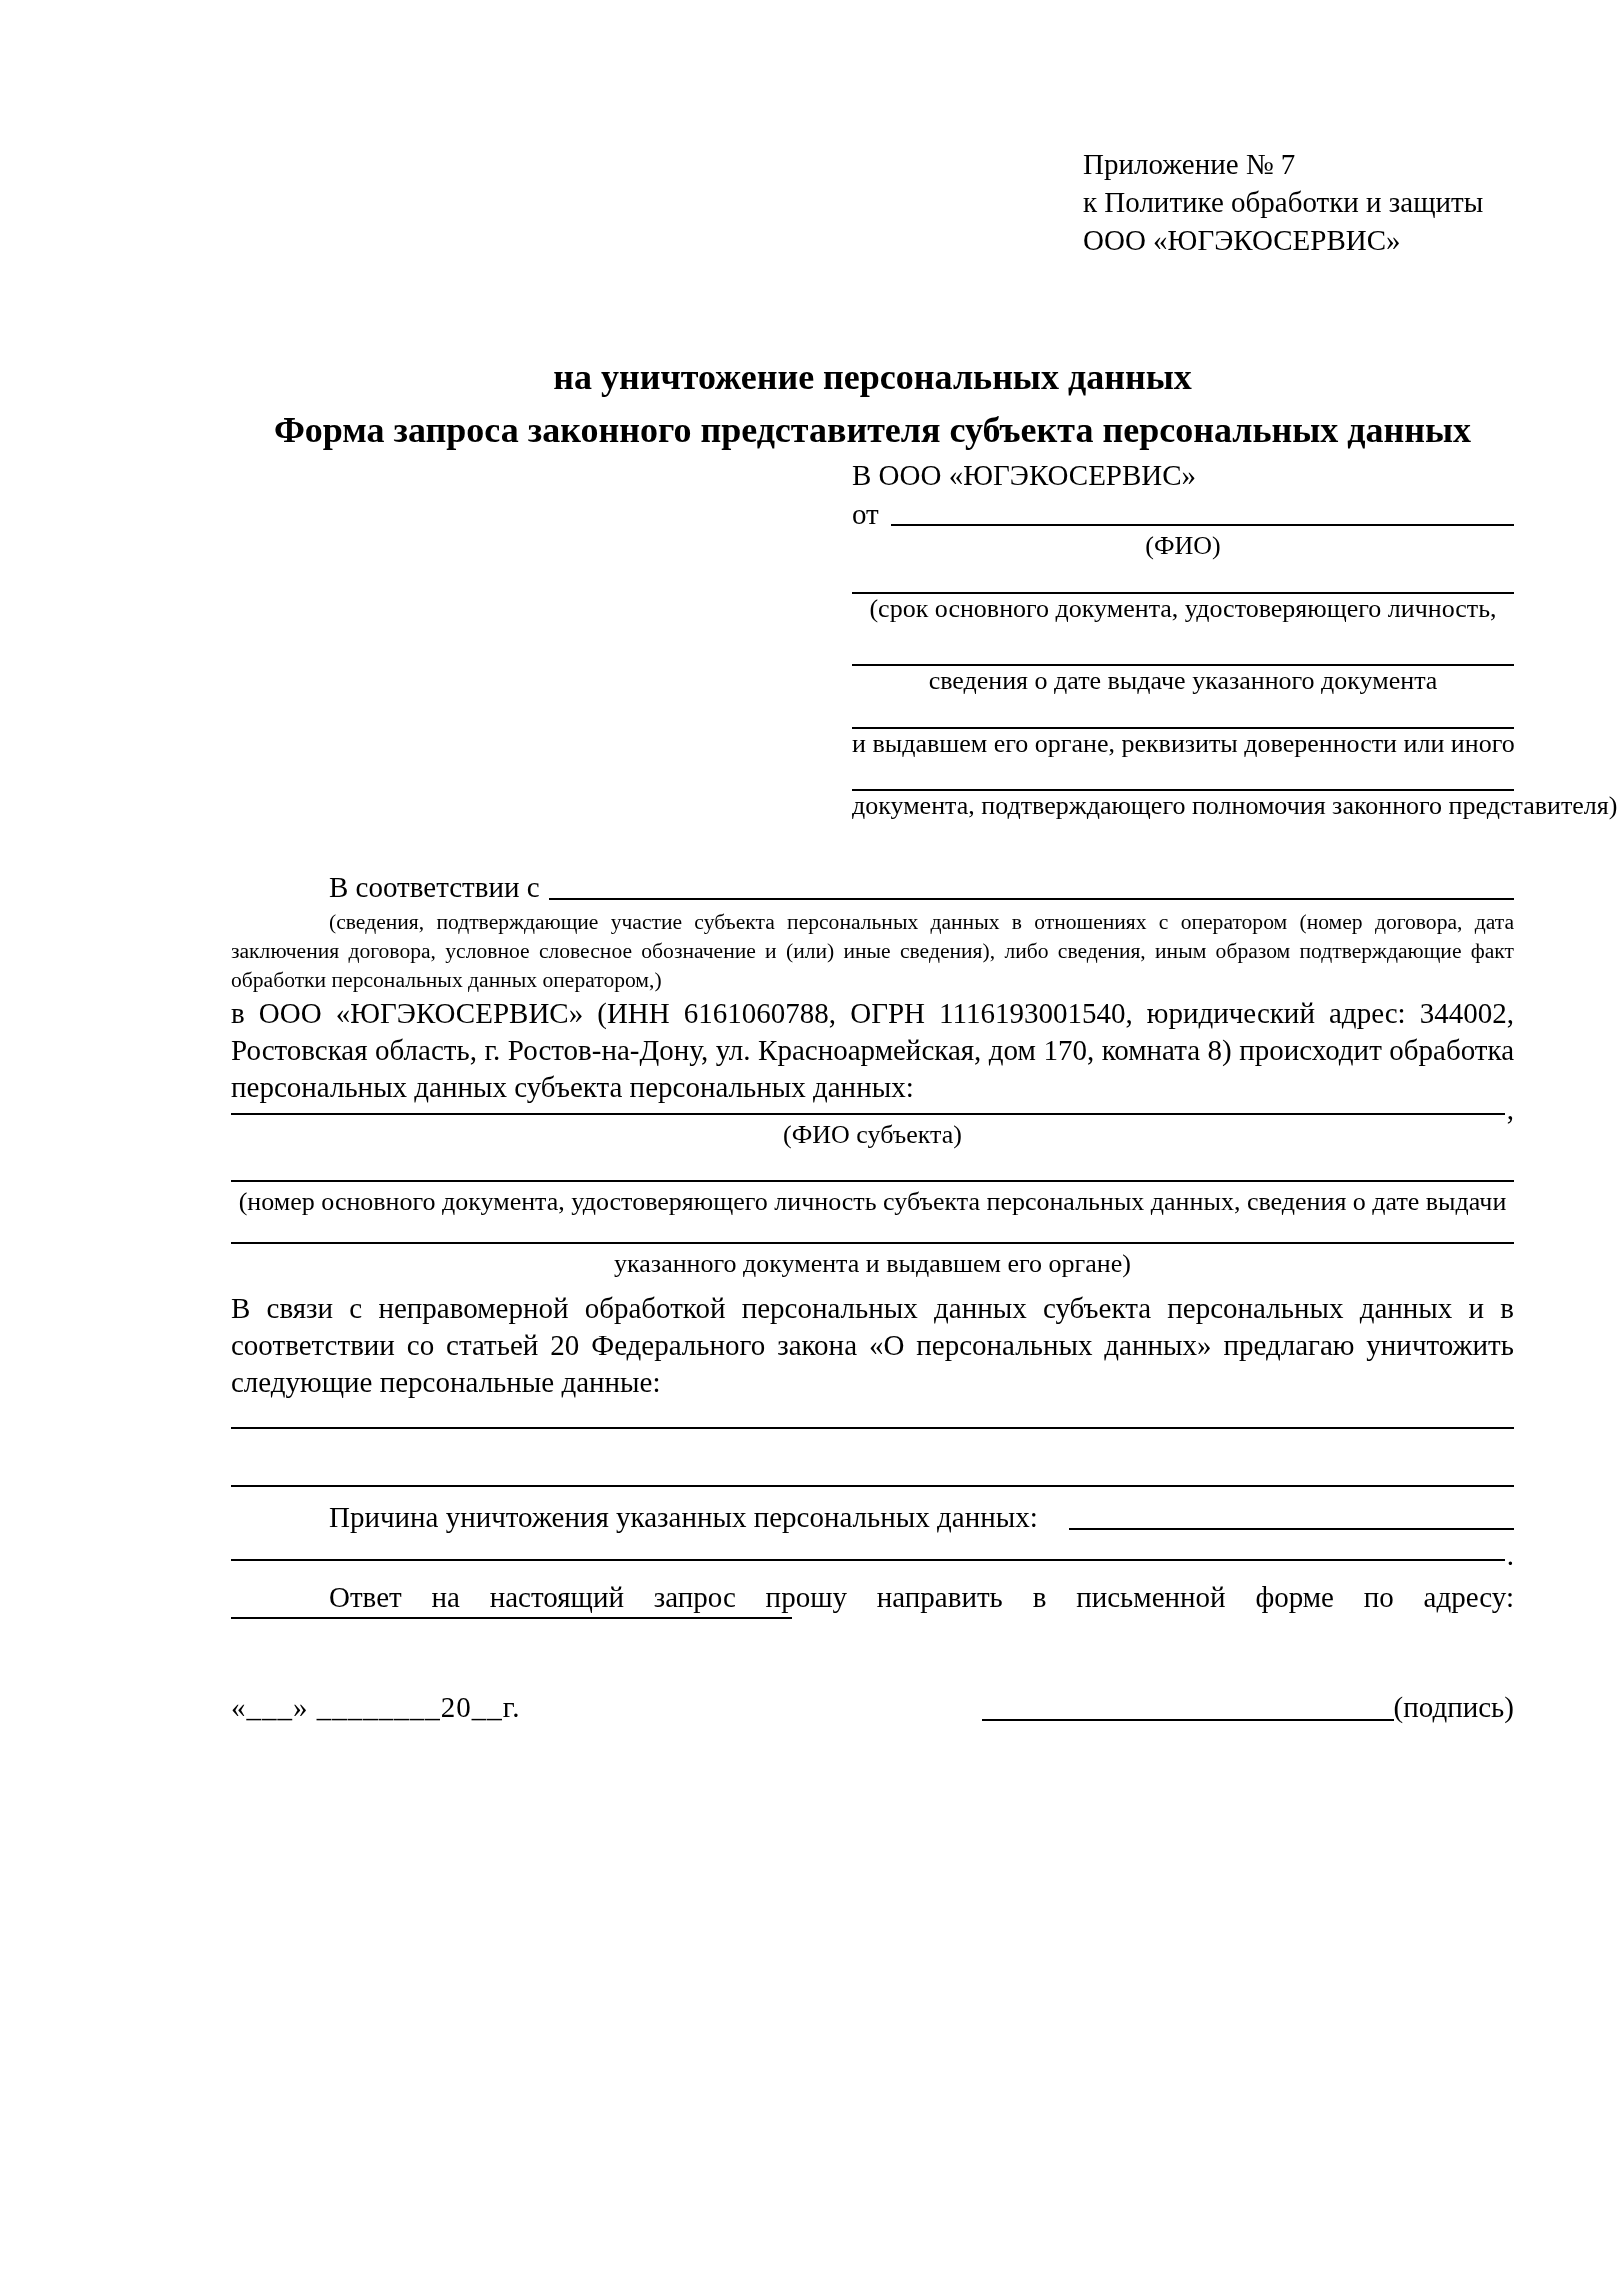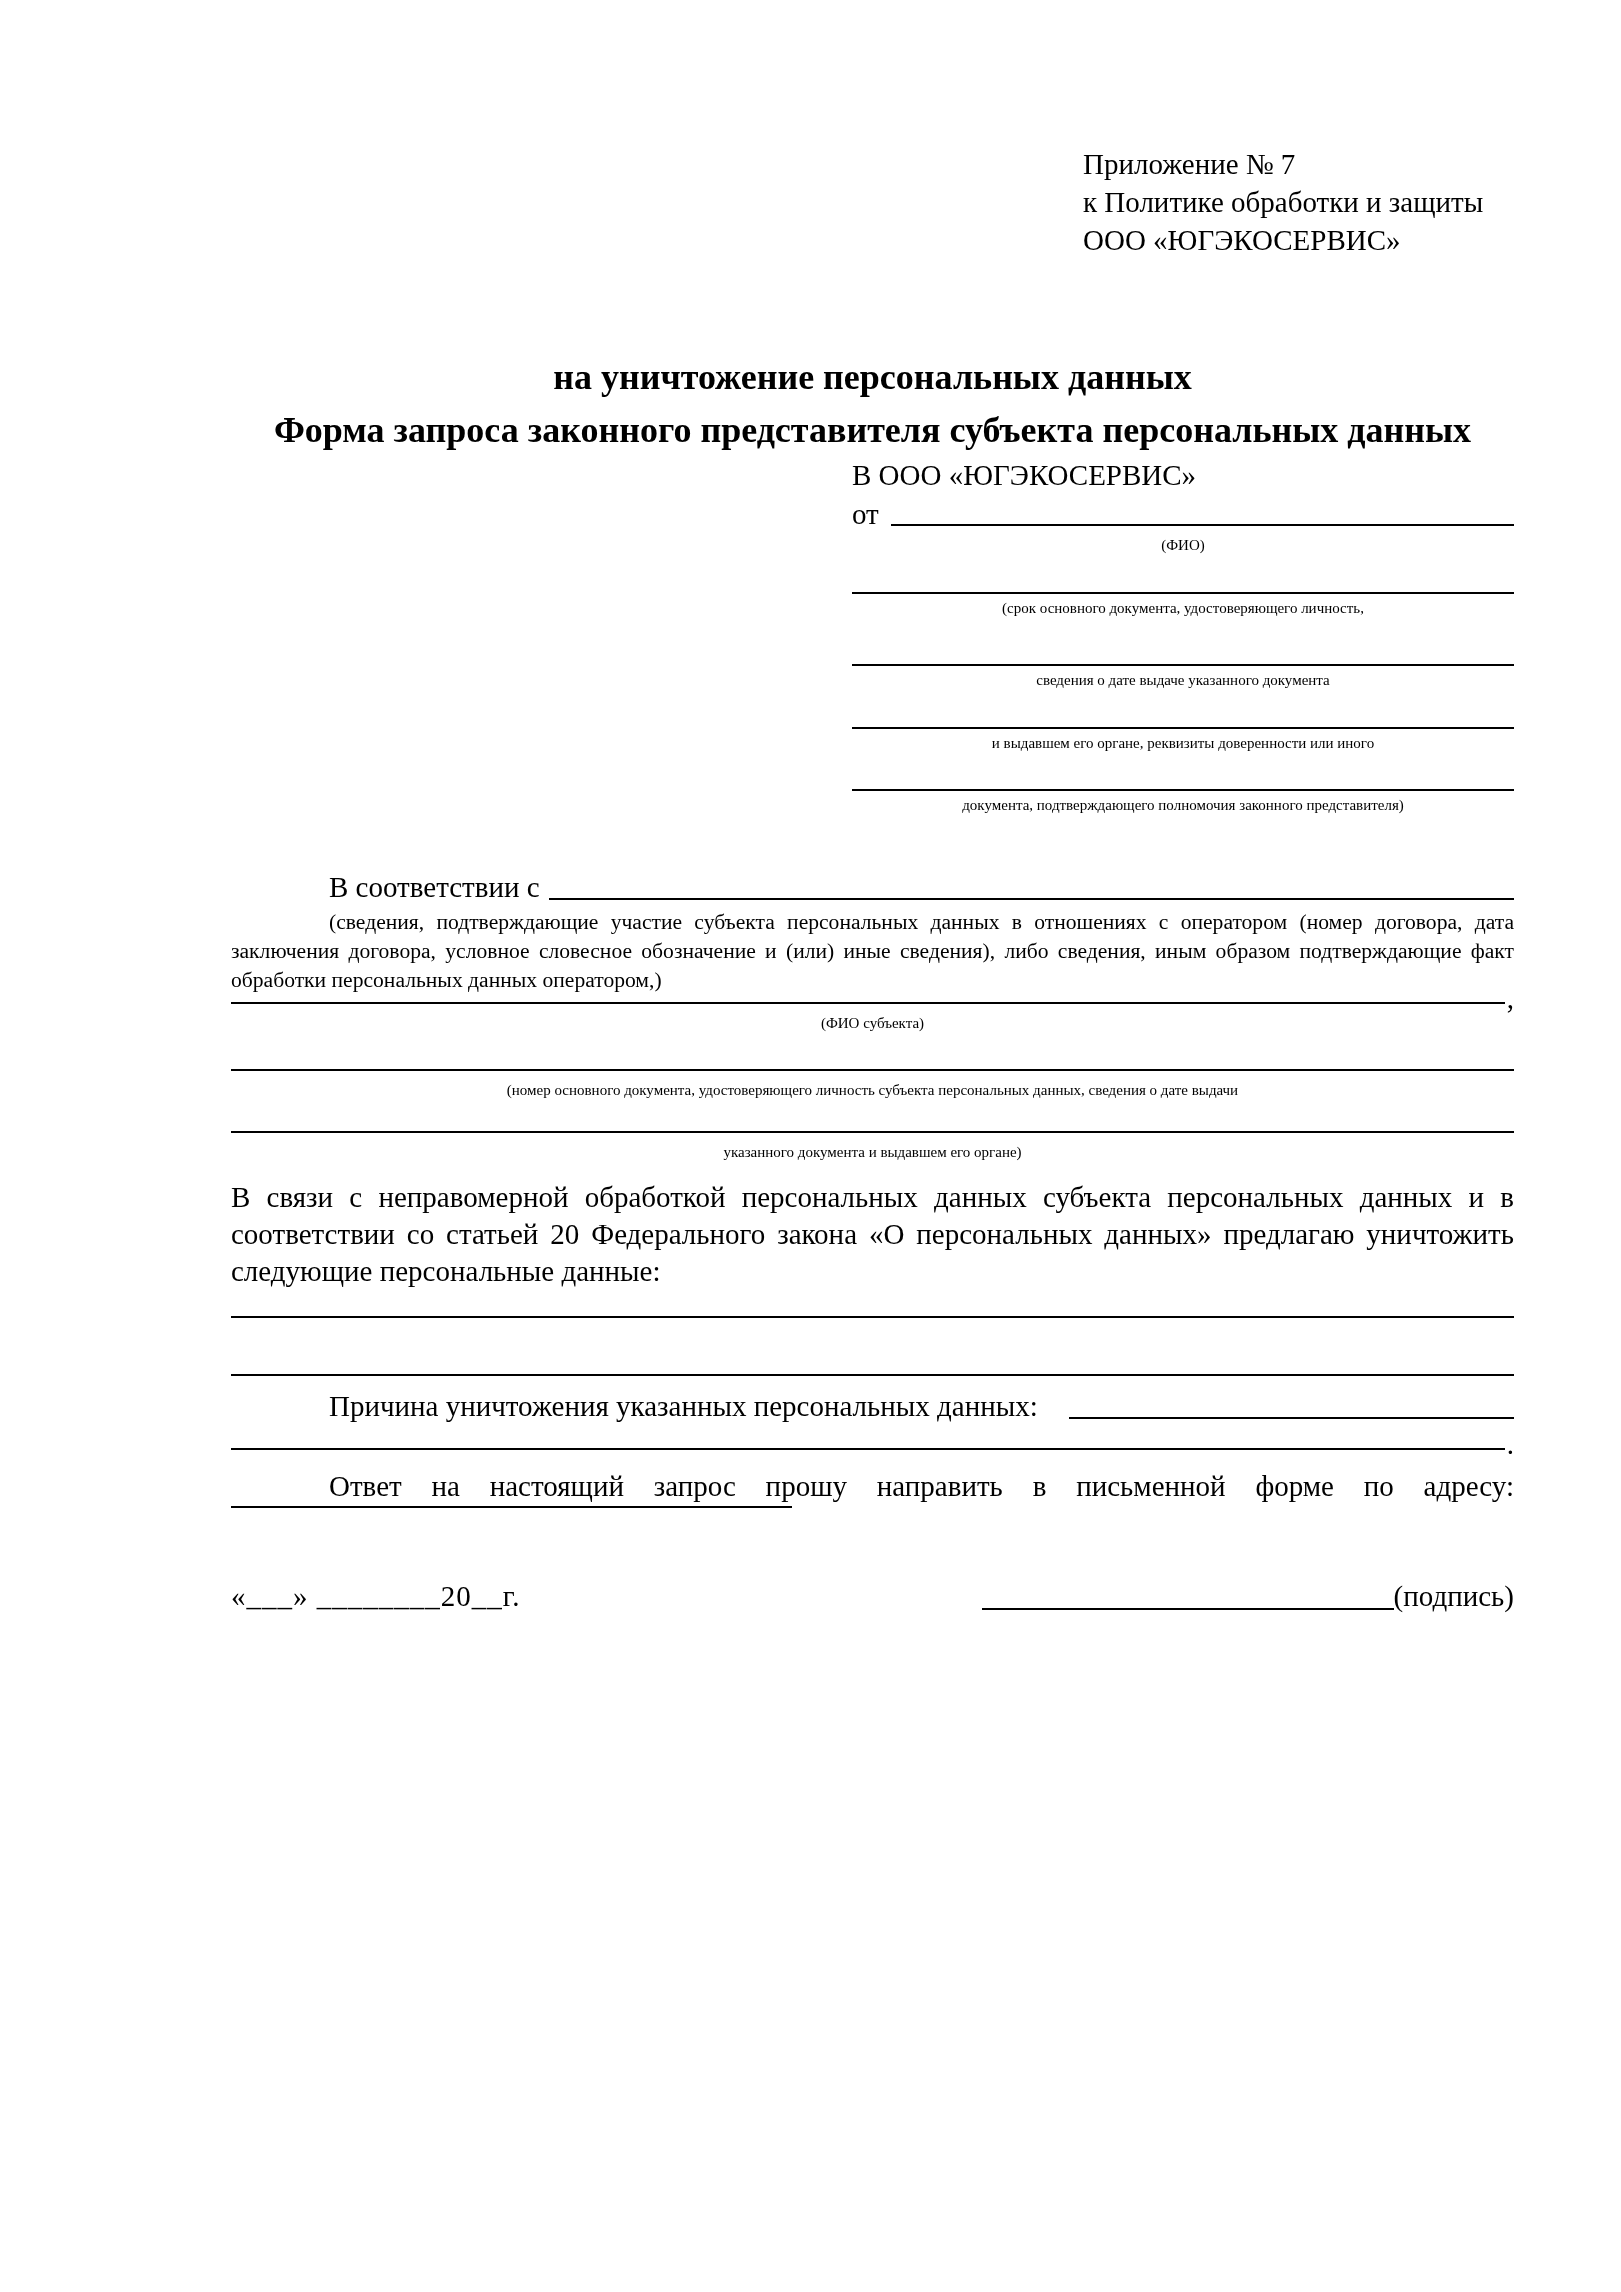--- a/index.html
+++ b/index.html
@@ -16,21 +16,21 @@
   
   .title{margin-top:92px;text-align:center;font-weight:700;font-size:36px;line-height:53px;}
 
   
   .addr{margin-left:621px;width:662px;}
   .addr .to{line-height:37px;}
   .row{display:flex;align-items:flex-end;}
   .u{flex:1 1 auto;border-bottom:2.9px solid #000;min-height:1px;margin-bottom:4.9px;}
   .from-row{height:37px;}
   .from-row .label{margin-right:11.8px;line-height:33px;}
-  .caption{font-size:15px;line-height:25.5px;text-align:center;margin-top:2px;white-space:nowrap;}
+  .caption{font-size:26px;line-height:25.5px;text-align:center;margin-top:2px;white-space:nowrap;}
   .blank{border-bottom:2.9px solid #000;}
   .b1{height:33px;} .b2{height:43px;} .b3{height:33px;} .b4{height:33px;}
 
   
   .accordance{margin-top:47px;height:39px;}
   .accordance .label{margin-left:98px;margin-right:9.8px;line-height:35px;white-space:nowrap;}
 
   .note{margin-top:3.9px;font-size:21.6px;line-height:29px;text-align:justify;text-indent:98px;}
 
   .para{text-align:justify;}
@@ -98,20 +98,21 @@
     <div class="caption">документа, подтверждающего полномочия законного представителя)</div>
   </div>
 
   <div class="row accordance">
     <span class="label">В соответствии с</span>
     <span class="u"></span>
   </div>
 
   <div class="note">(сведения, подтверждающие участие субъекта персональных данных в отношениях с оператором (номер договора, дата заключения договора, условное словесное обозначение и (или) иные сведения), либо сведения, иным образом подтверждающие факт обработки персональных данных оператором,)</div>
 
+  <div class="para op-para">в ООО «ЮГЭКОСЕРВИС» (ИНН 6161060788, ОГРН 1116193001540, юридический адрес: 344002, Ростовская область, г. Ростов-на-Дону, ул. Красноармейская, дом 170, комната 8) происходит обработка персональных данных субъекта персональных данных:</div>
 
   <div class="row fio-row">
     <span class="u"></span>
     <span class="suffix">,</span>
   </div>
   <div class="caption">(ФИО субъекта)</div>
 
   <div class="row sub-row2">
     <span class="u"></span>
   </div>

